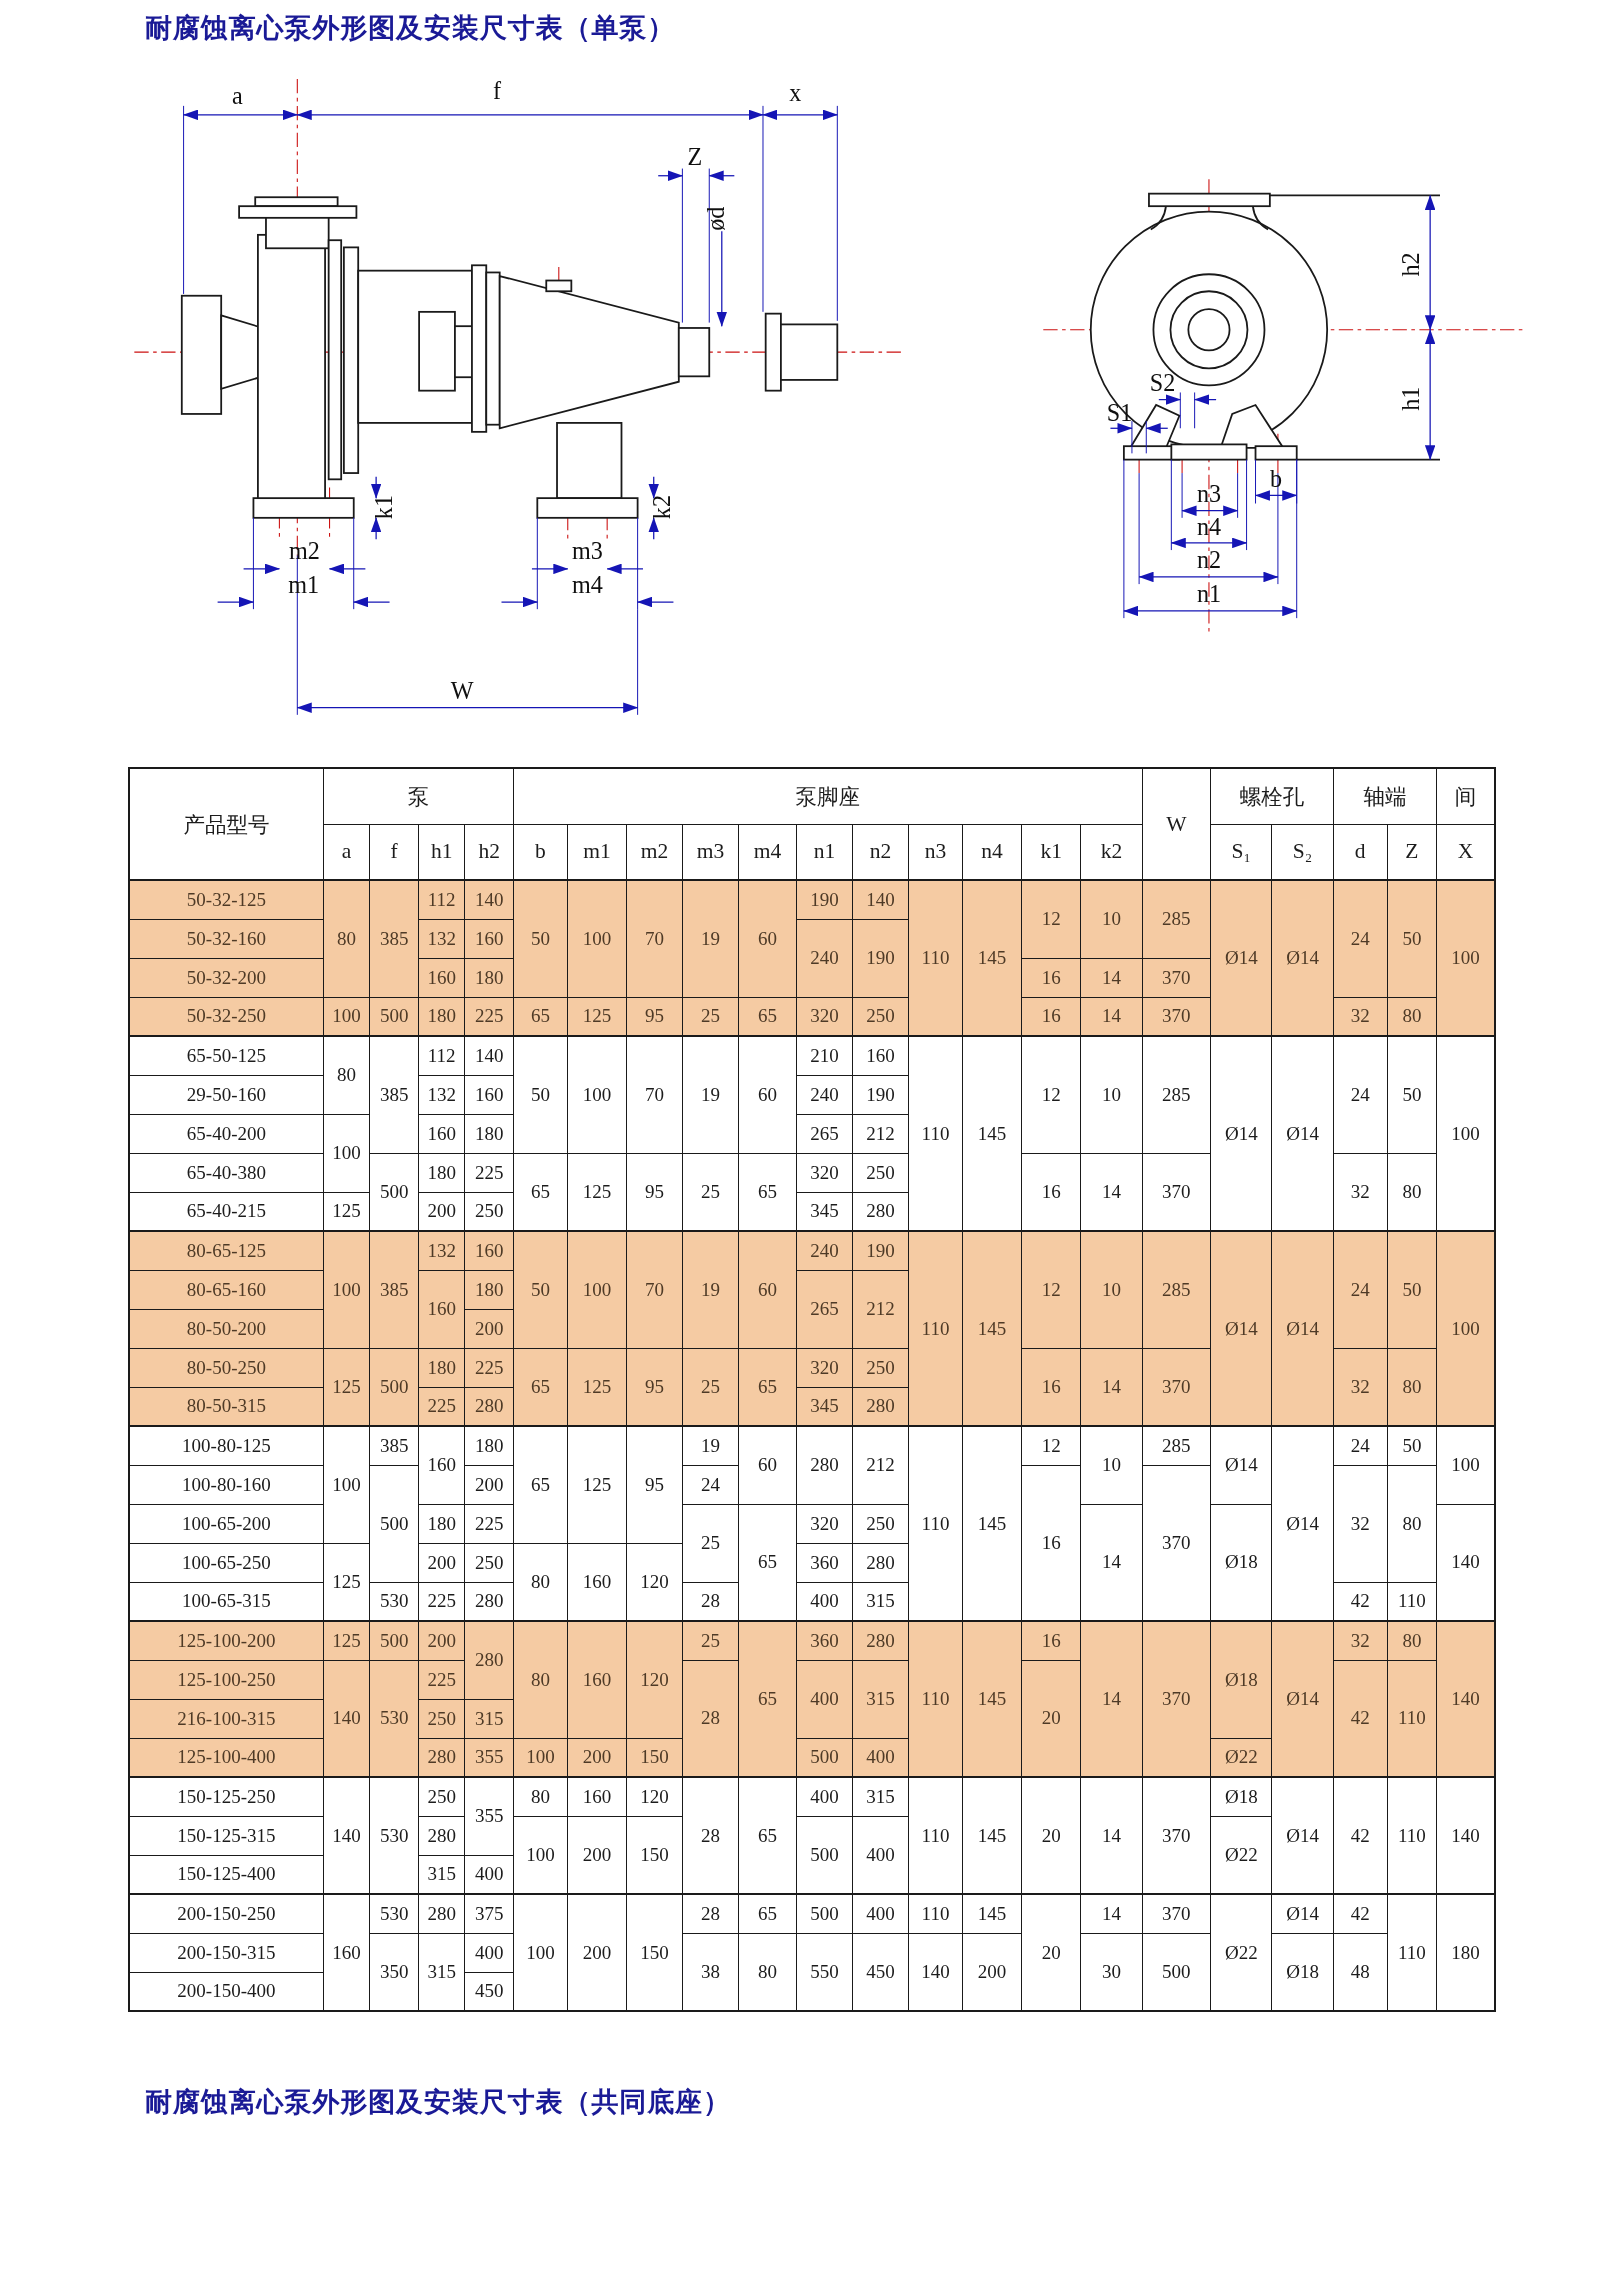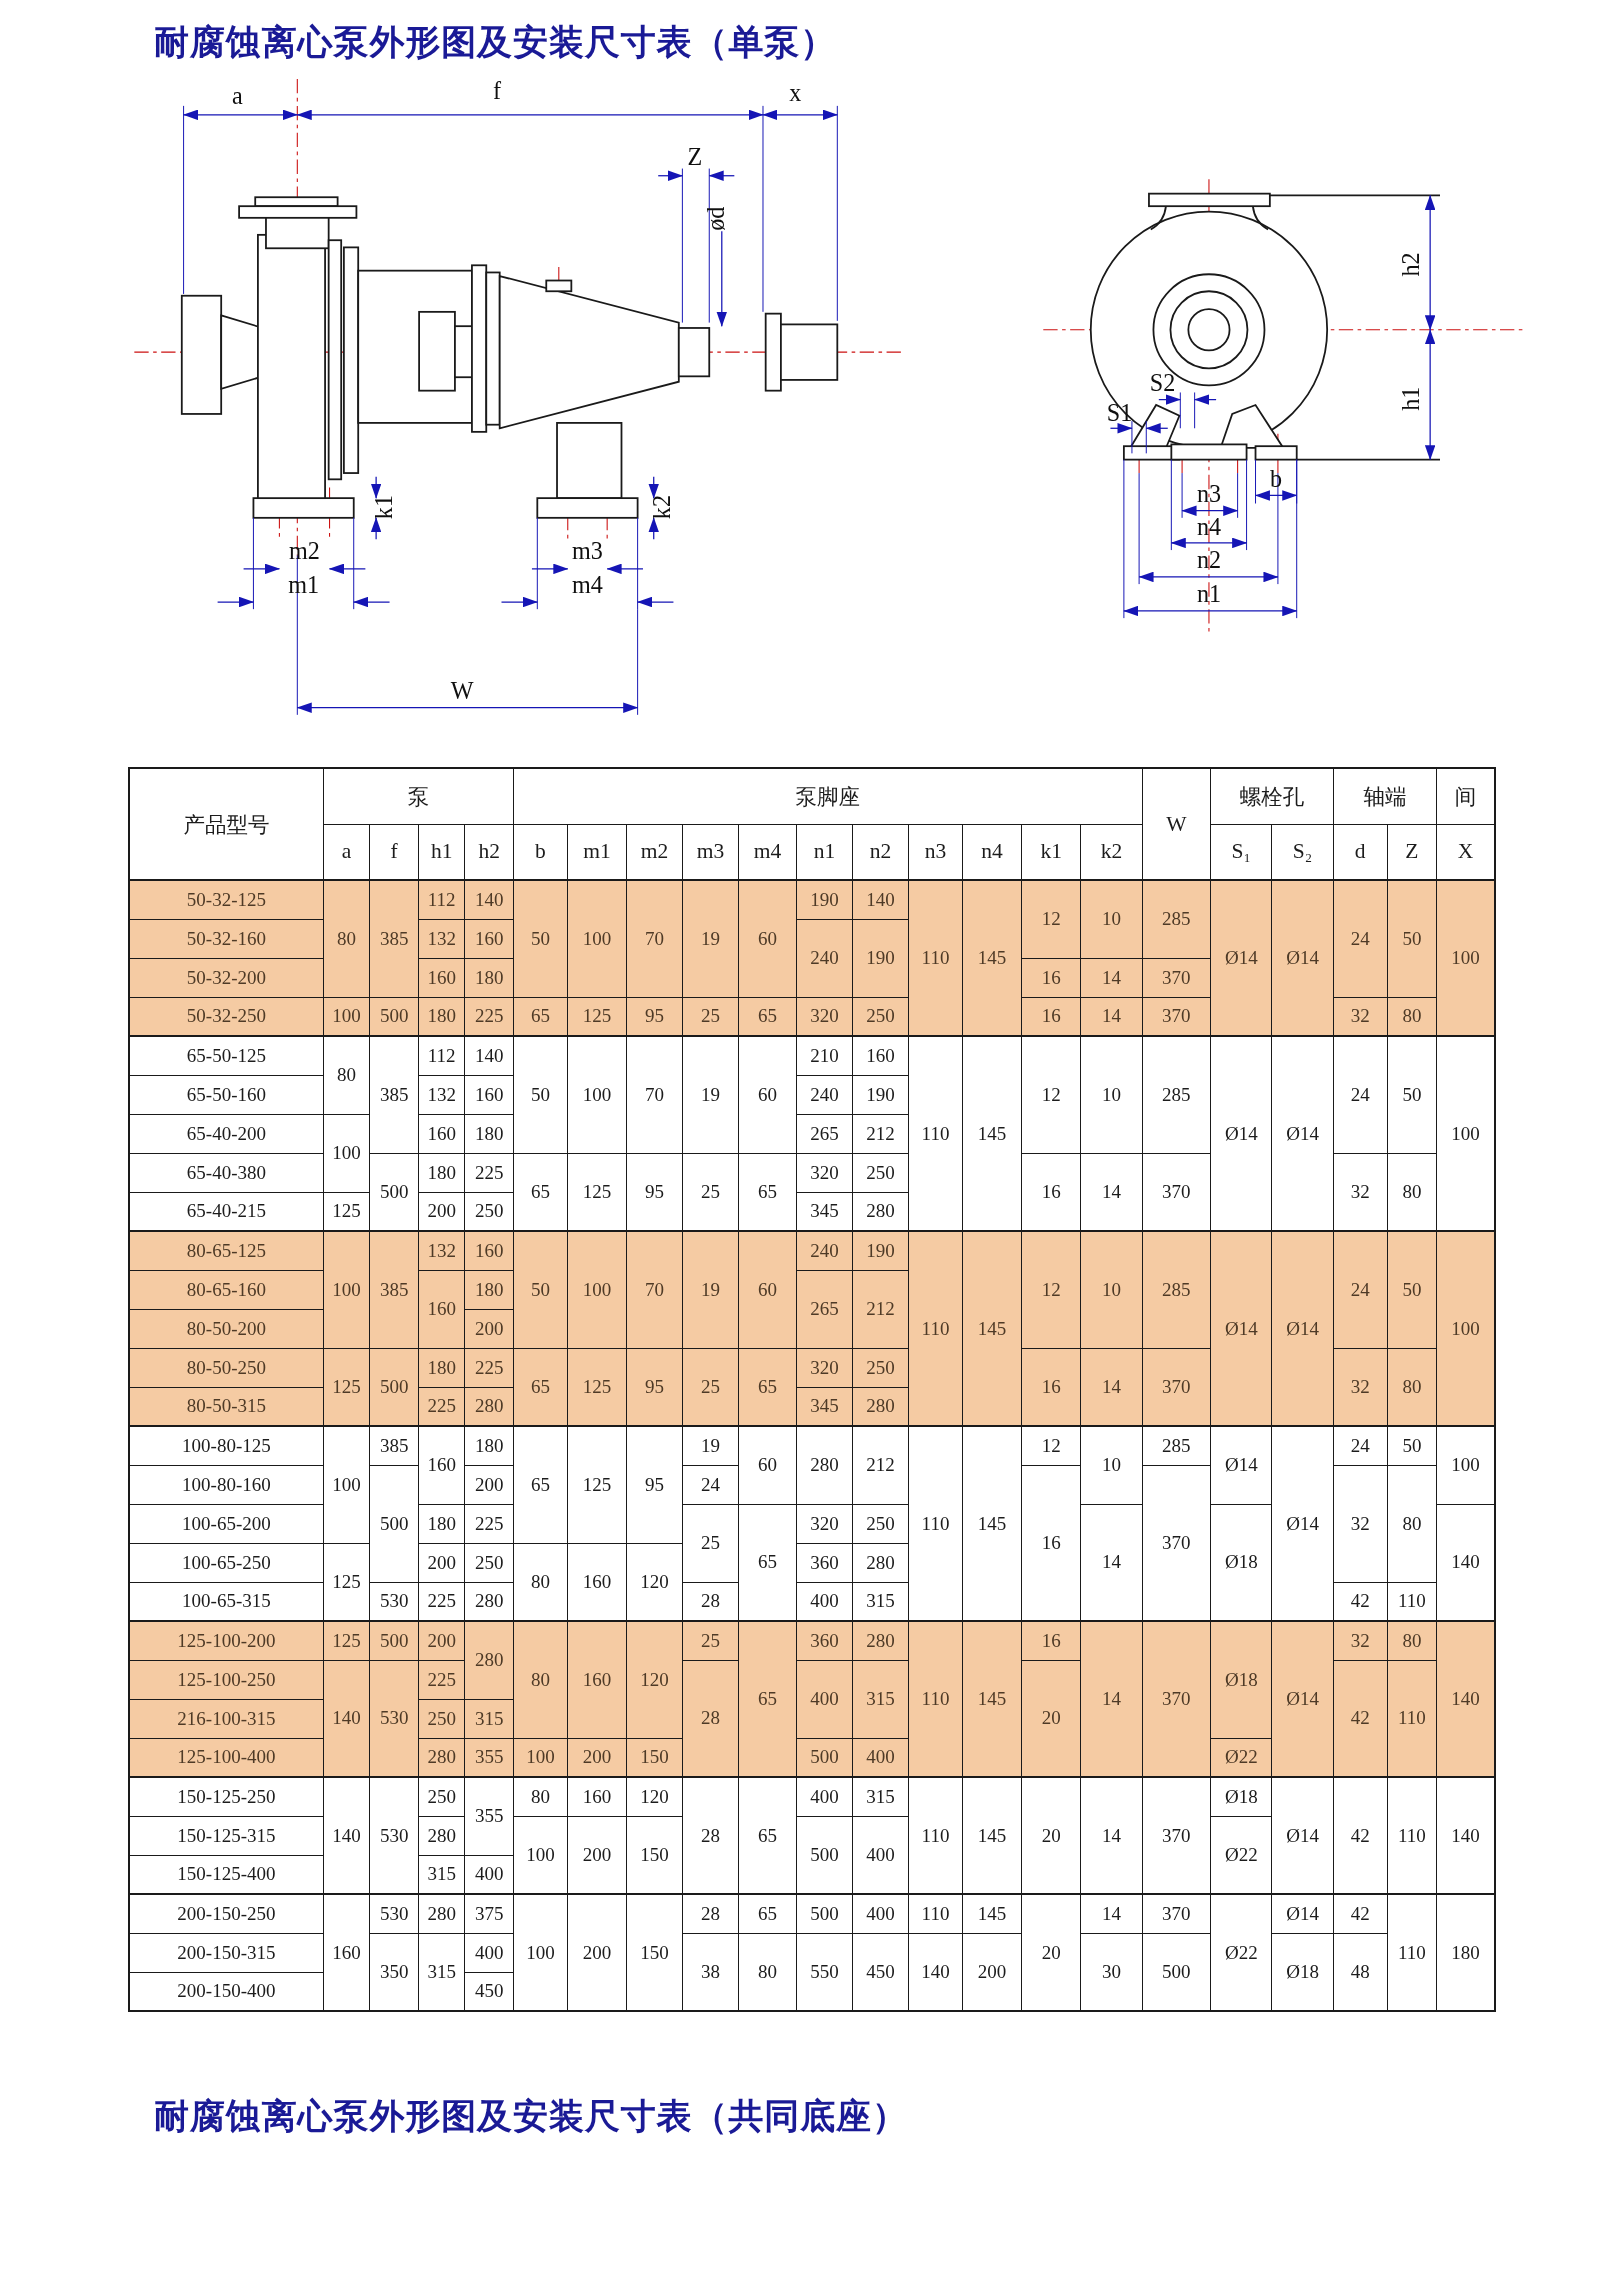--- a/index.html
+++ b/index.html
@@ -1,22 +1,22 @@
 <!DOCTYPE html>
 <html style="font-size:14.3px"><head>
 <meta charset="utf-8">
 <style>
   html,body { margin:0; padding:0; }
   body {
     width:1620px; height:2291px; position:relative;
     background:#ffffff; font-family:"Liberation Serif","DejaVu Serif",serif;
   }
   .doc-title {
-    position:absolute; left:142px; margin:12px;
-    font-size:35px; font-weight:bold; color:#1a1a96;
+    position:absolute; left:142px; margin:3px;
+    font-size:27px; font-weight:bold; color:#1a1a96;
     letter-spacing:0.9px; font-family:"DejaVu Sans",sans-serif;
   }
   #title-top { top:7.2px; }
   #title-bottom { top:2081px;font-family:Liberation Serif, serif; }
   #drawings { position:absolute; left:0; top:0; }
   
   #tbl-wrap { position:absolute; left:128px; top:767px; }
   table.dim {
     border-collapse:collapse; table-layout:fixed; width:1368px;
     border:2.7px solid #1a1a1a;
@@ -349,21 +349,21 @@
           <td rowspan="3">12</td>
           <td rowspan="3">10</td>
           <td rowspan="3">285</td>
           <td rowspan="5">Ø14</td>
           <td rowspan="5">Ø14</td>
           <td rowspan="3">24</td>
           <td rowspan="3">50</td>
           <td rowspan="5">100</td>
         </tr>
         <tr class="br w">
-          <td>65-50-160</td>
+          <td>29-50-160</td>
           <td>132</td>
           <td>160</td>
           <td>240</td>
           <td>190</td>
         </tr>
         <tr class="br w">
           <td>65-40-200</td>
           <td rowspan="2">100</td>
           <td>160</td>
           <td>180</td>

